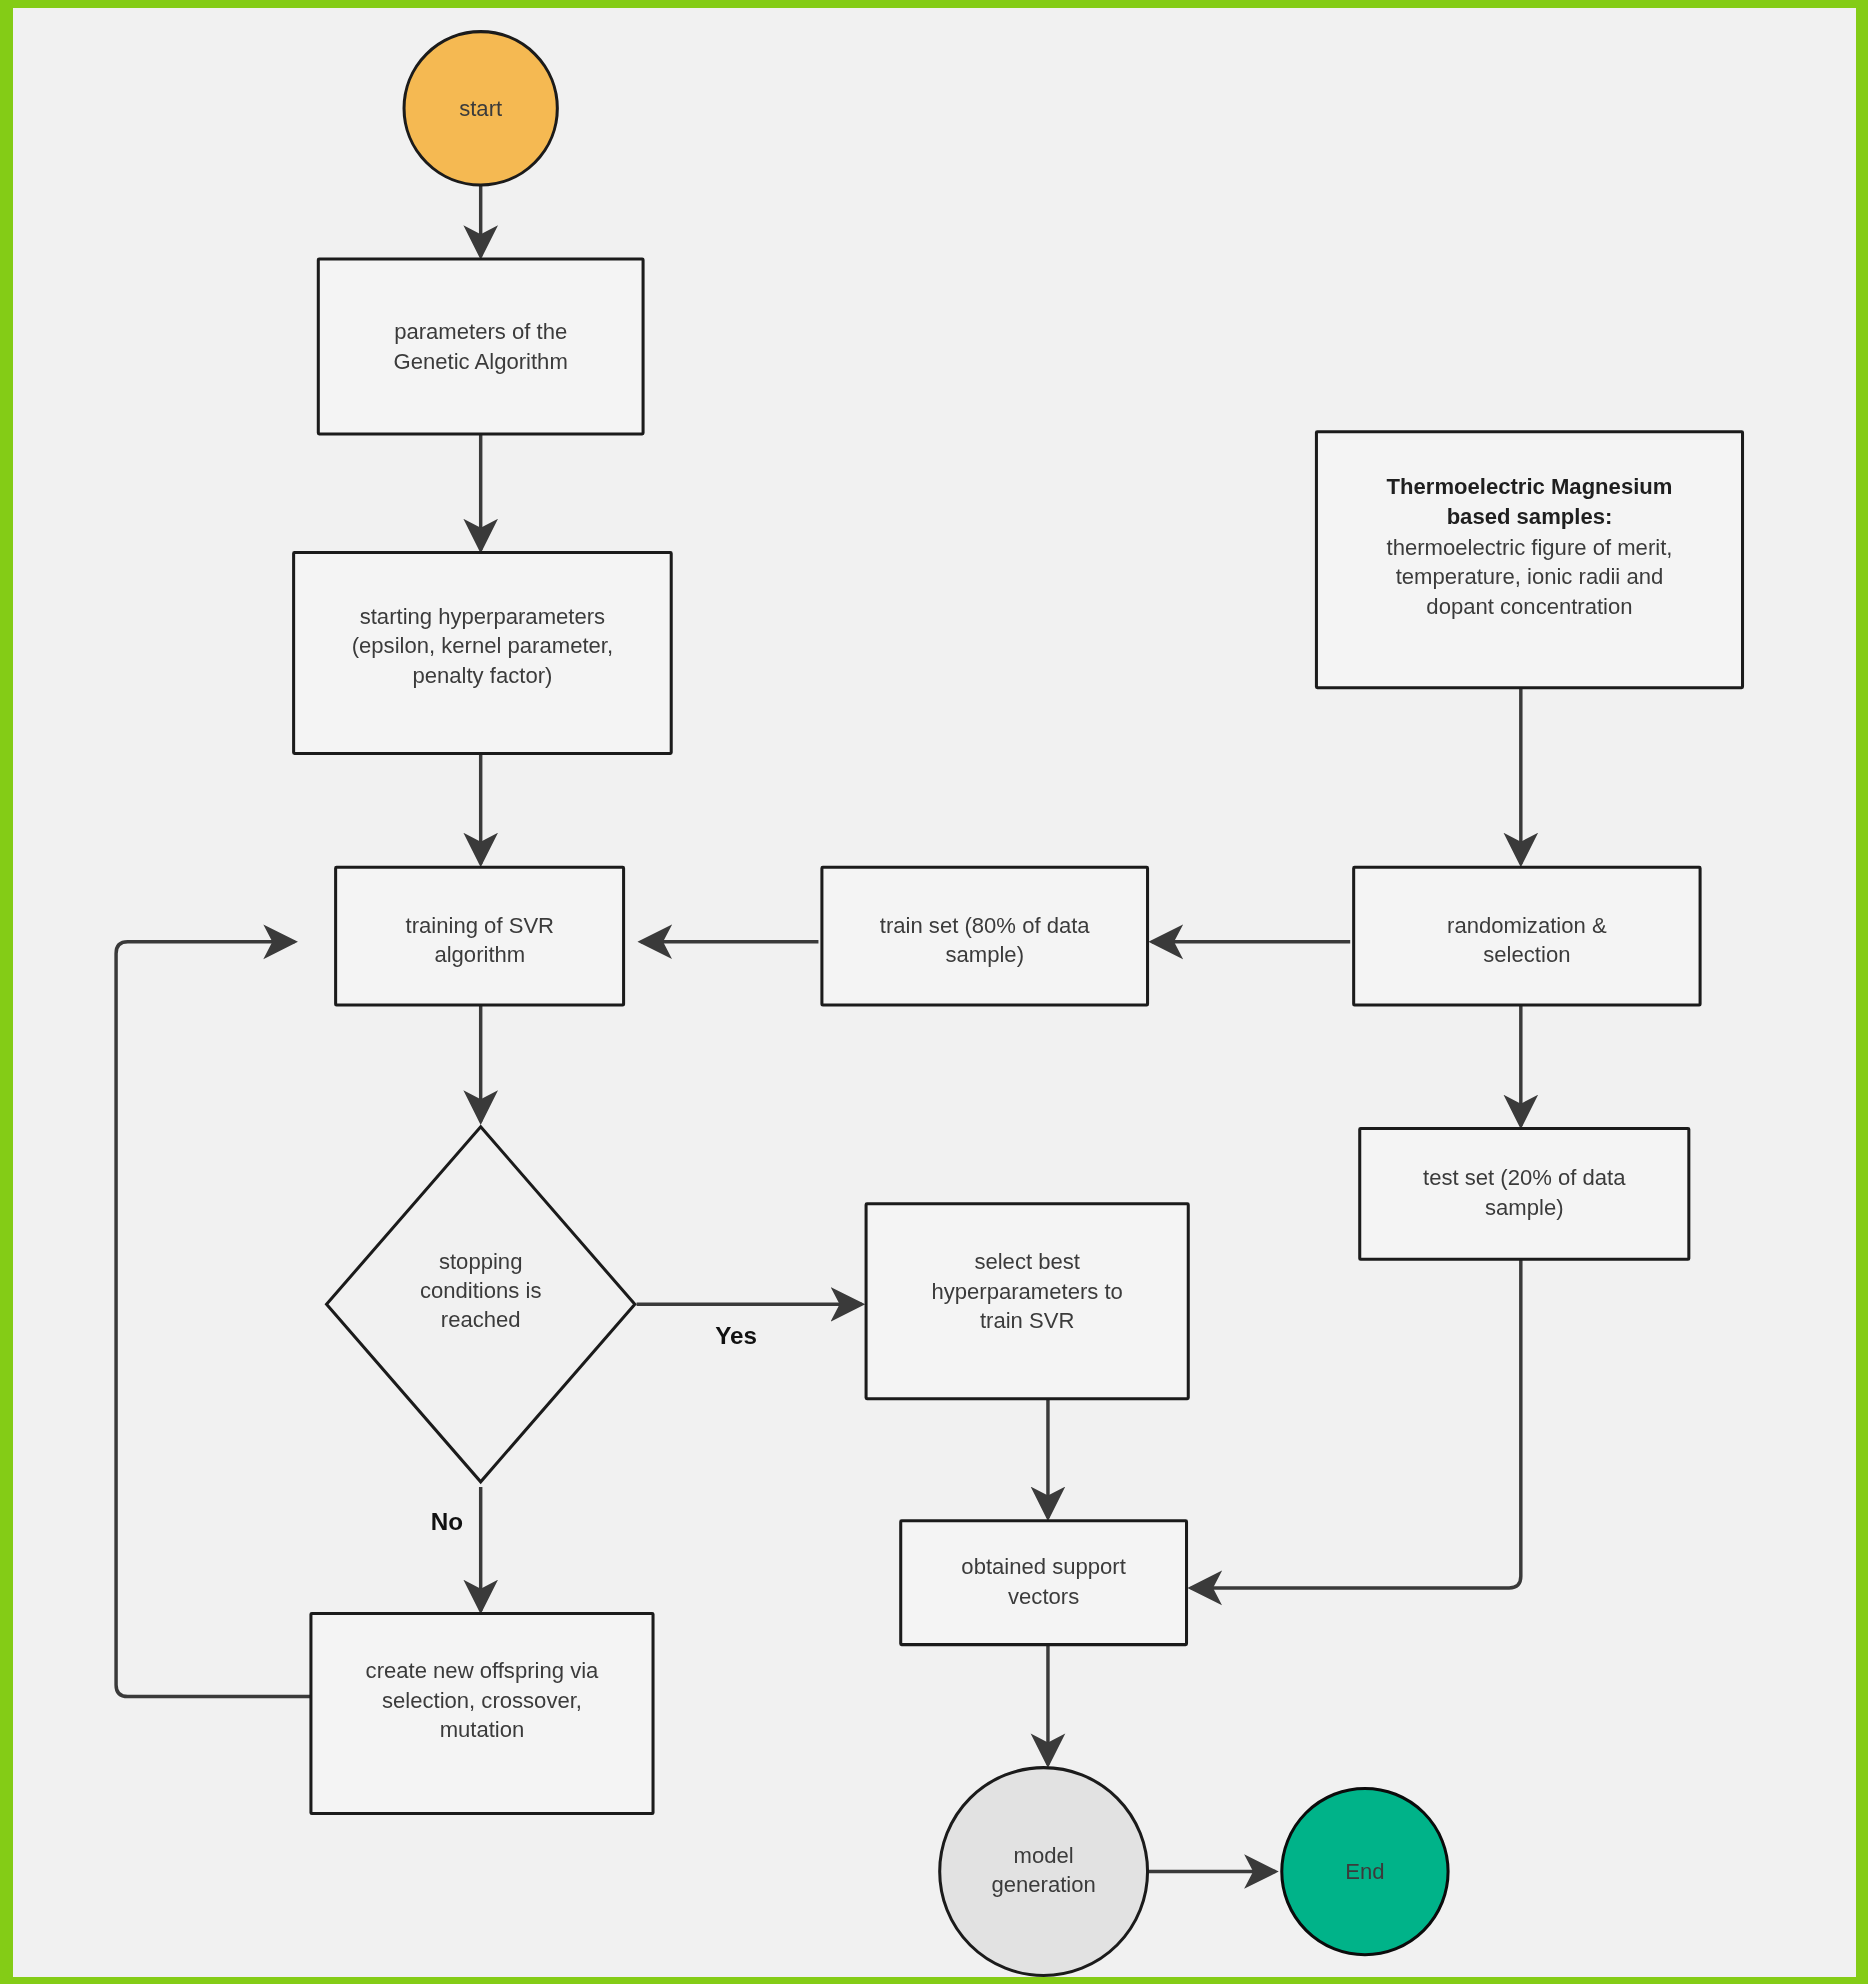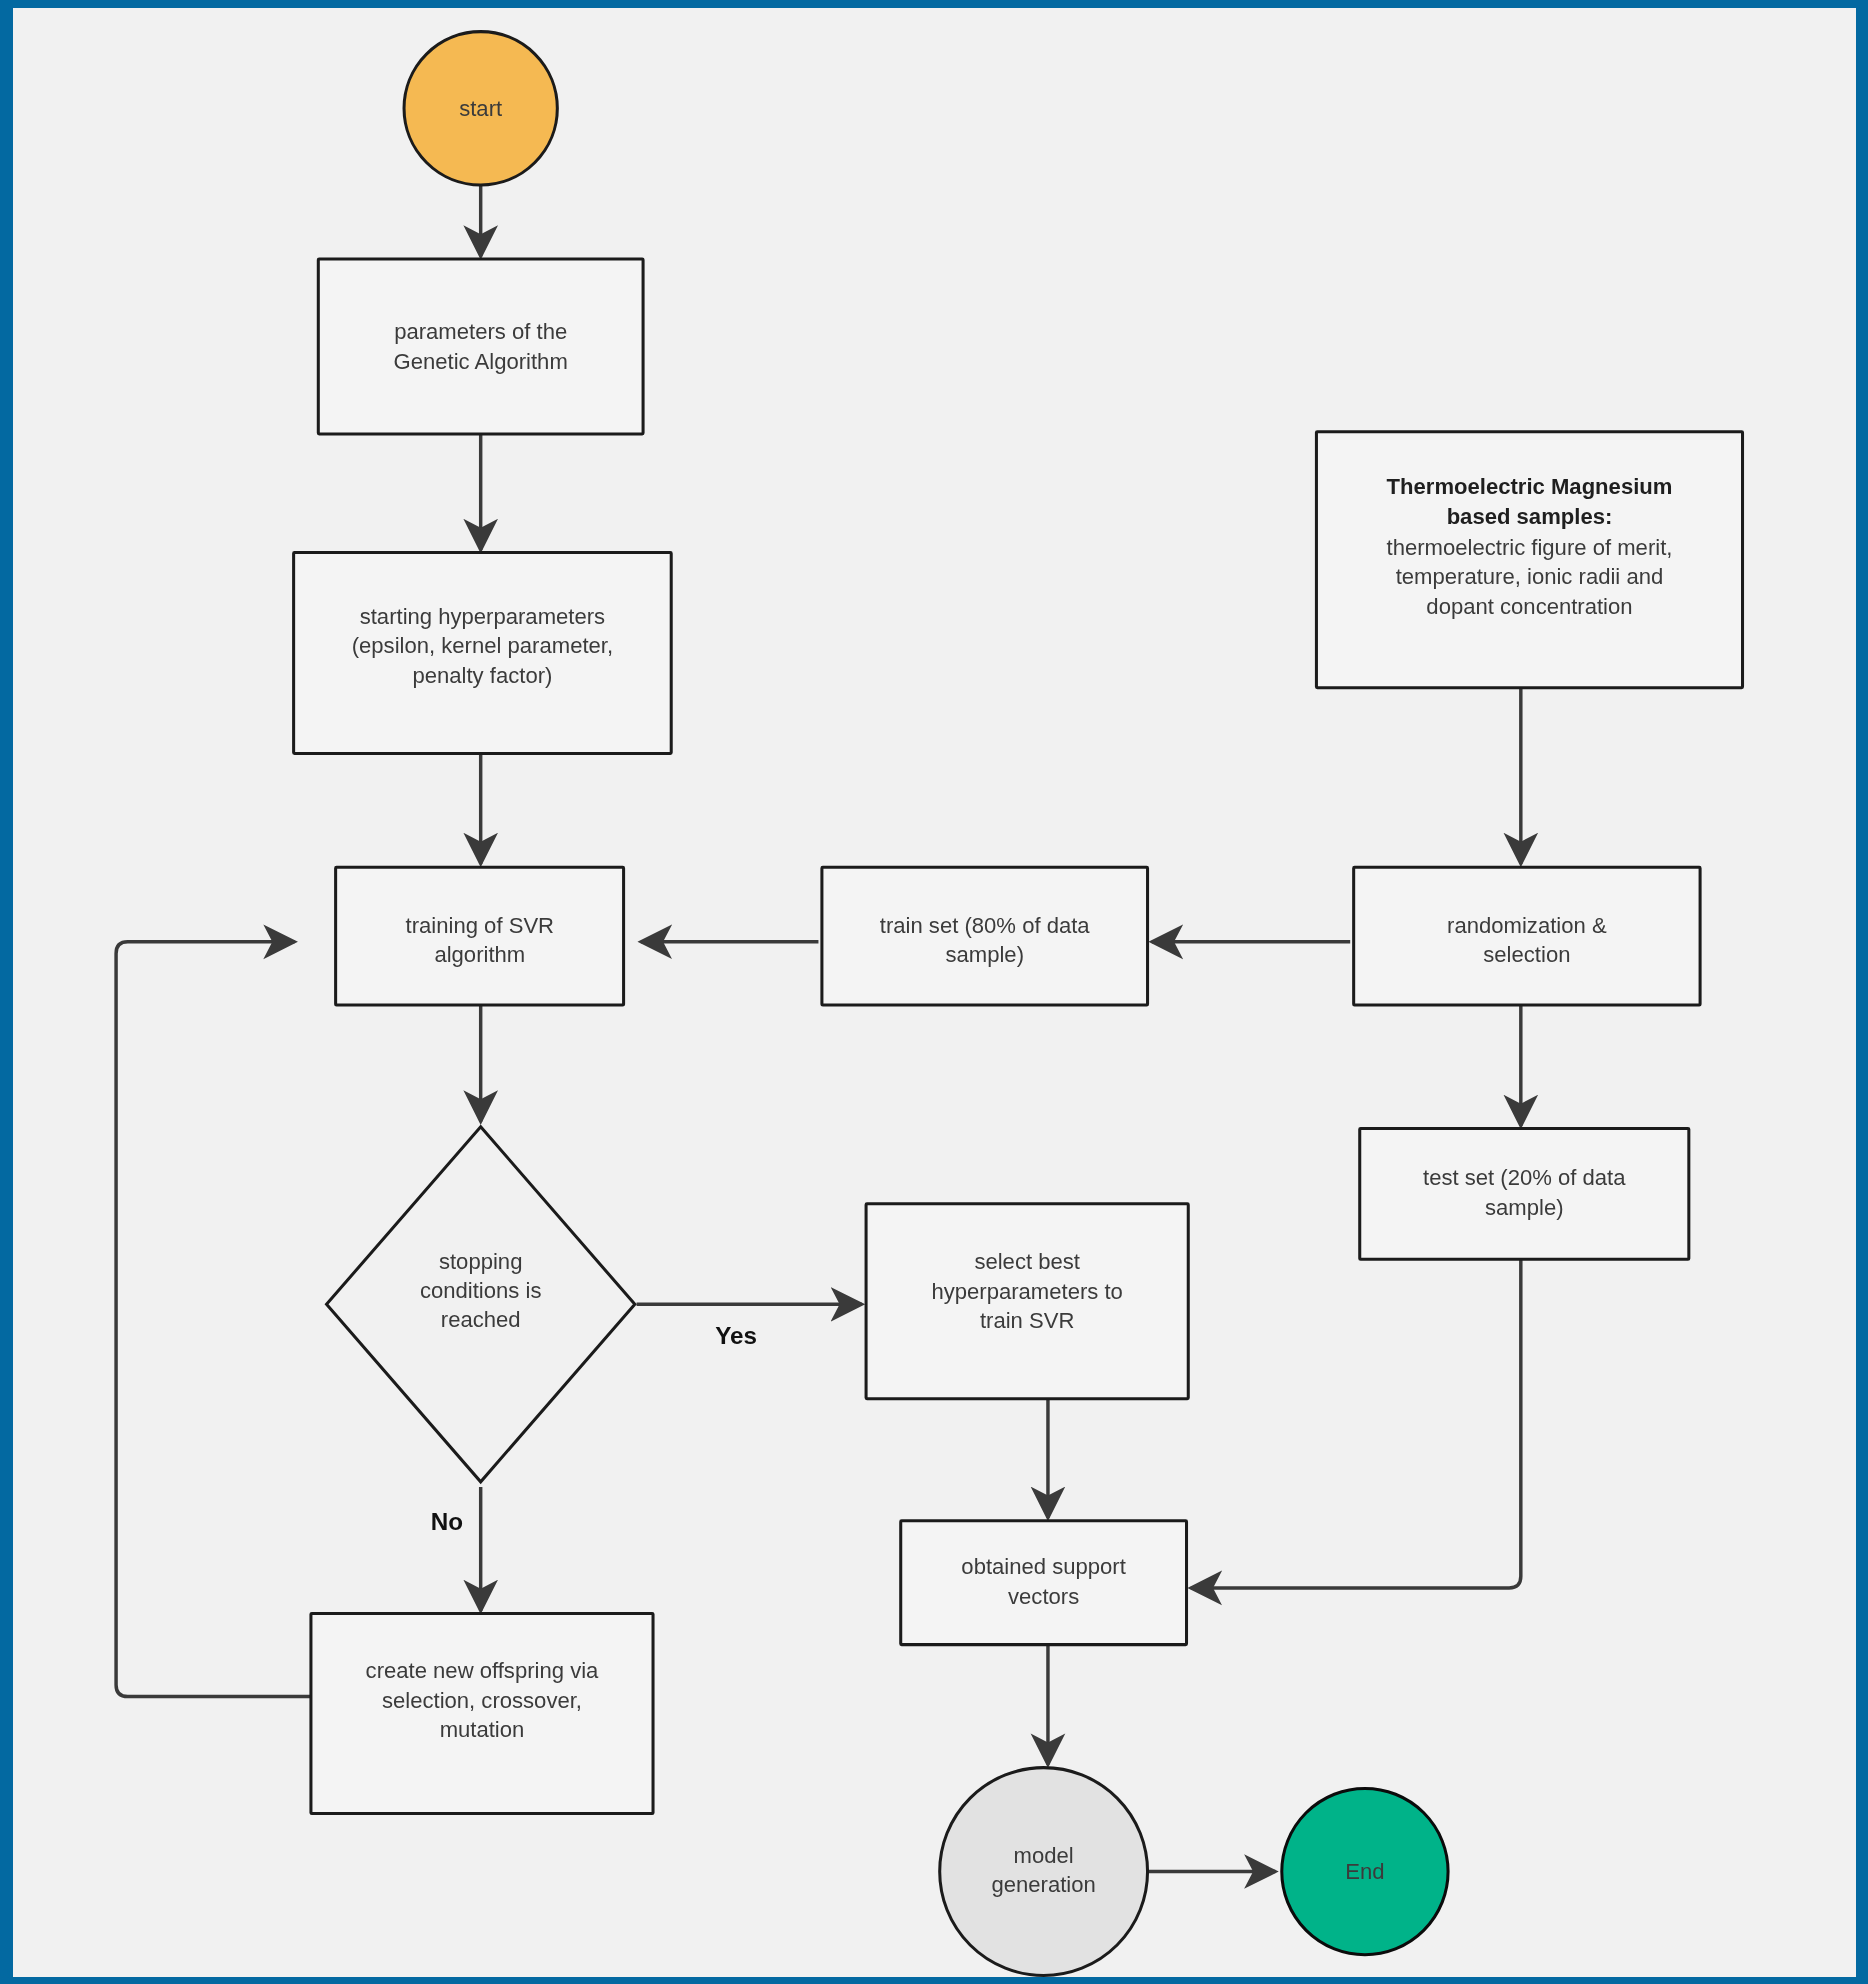--- a/index.html
+++ b/index.html
@@ -4,21 +4,21 @@
 <style>
   html, body {
     margin: 0;
     padding: 0;
     background: #ffffff;
   }
   #canvas-wrap {
     position: relative;
     width: 1869px;
     height: 1985px;
-    background: #0369a1;
+    background: #84cc16;
     font-family: "Liberation Sans", sans-serif;
   }
   #flow-bg {
     position: absolute;
     left: 13px;
     top: 7.8px;
     width: 1843px;
     height: 1969px;
     background: #f1f1f1;
   }

